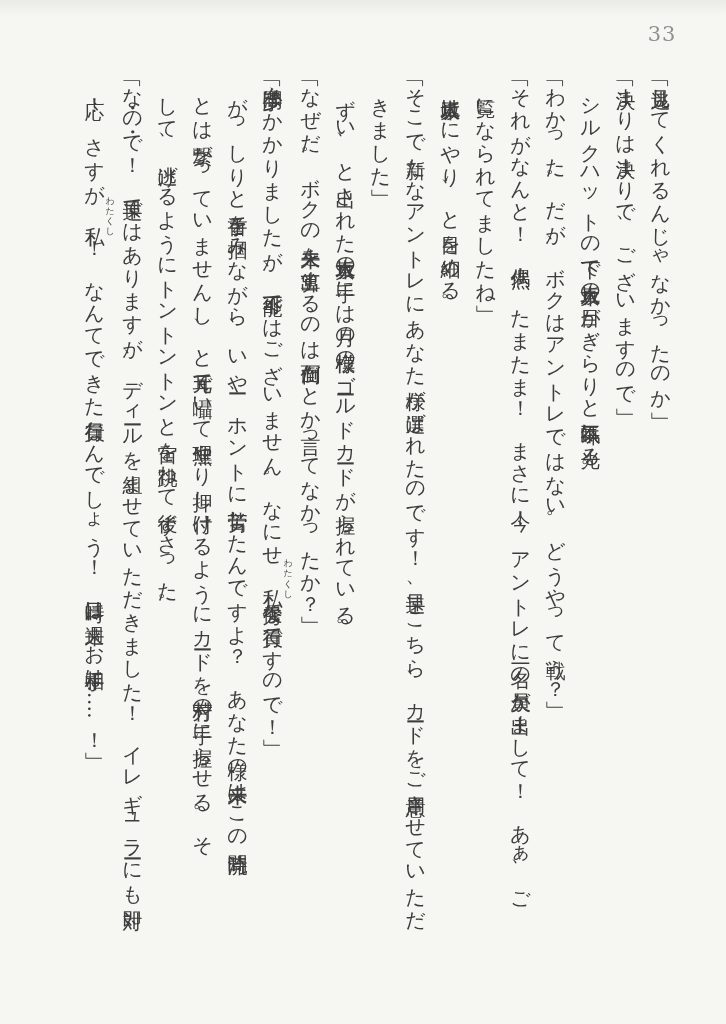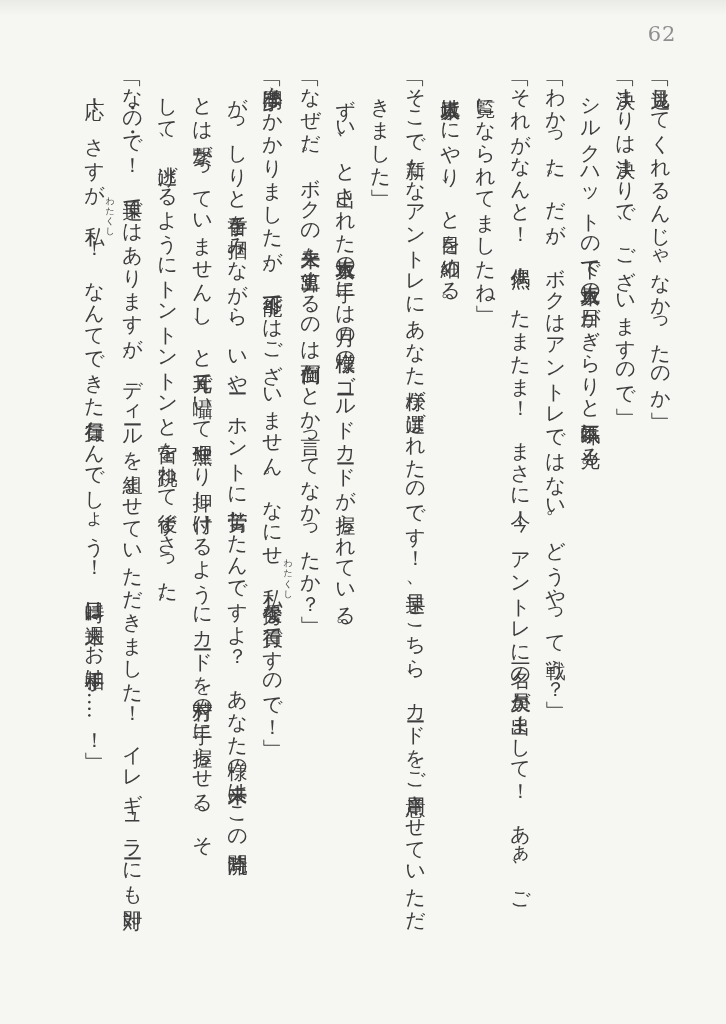--- a/index.html
+++ b/index.html
@@ -52,21 +52,21 @@
   rt {
     font-size: 9px;
     letter-spacing: 0;
     color: #4a4a4a;
   }
 </style>
 </head>
 <body>
 
 <div class="page" style="color: rgb(61, 61, 61);">
-  <div class="page-number" style="color: rgb(143, 143, 143);">62</div>
+  <div class="page-number" style="color: rgb(143, 143, 143);">33</div>
   <div class="text-area">
       <div class="line dialogue">「見逃してくれるんじゃなかったのか」</div>
       <div class="line dialogue">「決まりは決まりで、ございますので」</div>
       <div class="line">シルクハットの下で真坂木の目がぎらりと不気味に光る。</div>
       <div class="line dialogue">「わかった。だが、ボクはアントレではない。どうやって戦う？」</div>
       <div class="line dialogue">「それがなんと！　偶然！　たまたま！　まさに今！　アントレに一名の欠員が出まして！　あぁ、ご</div>
       <div class="line">覧になられてましたね」</div>
       <div class="line">真坂木はにやり、と目を細める。</div>
       <div class="line dialogue">「そこで新たなアントレにあなた様が選ばれたのです！　早速、こちら、カードをご用意させていただ</div>
       <div class="line">きました」</div>

